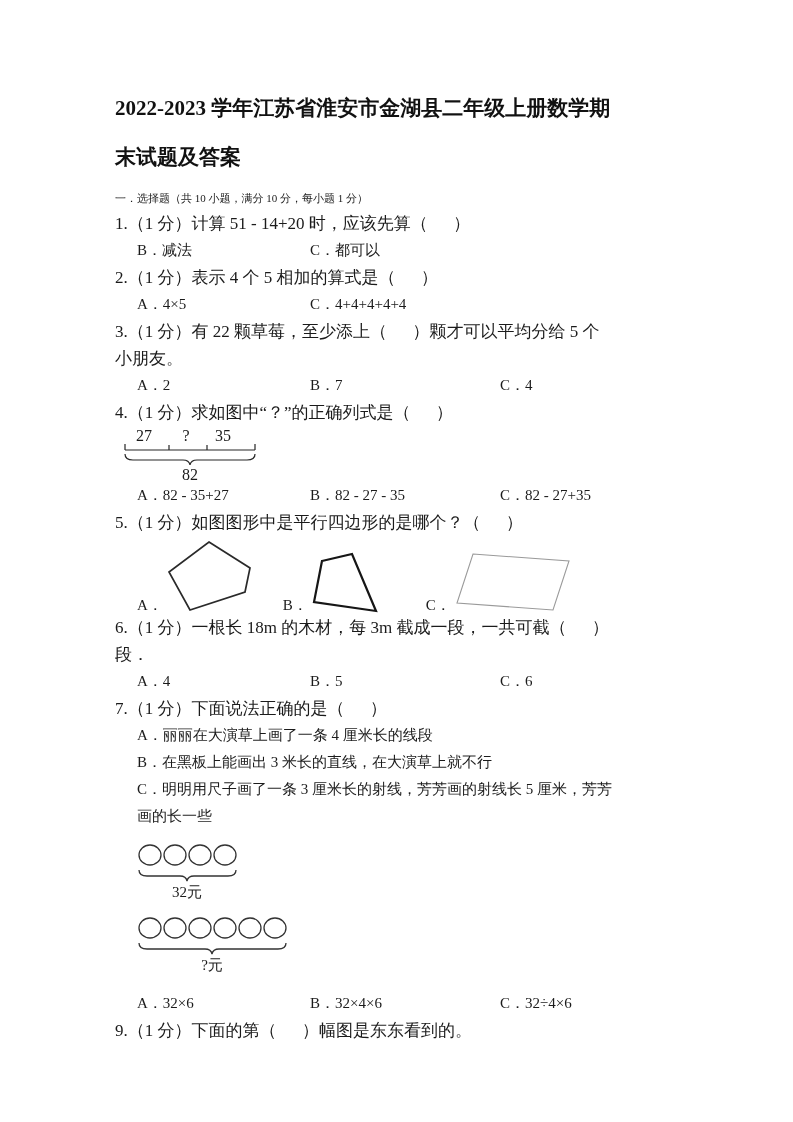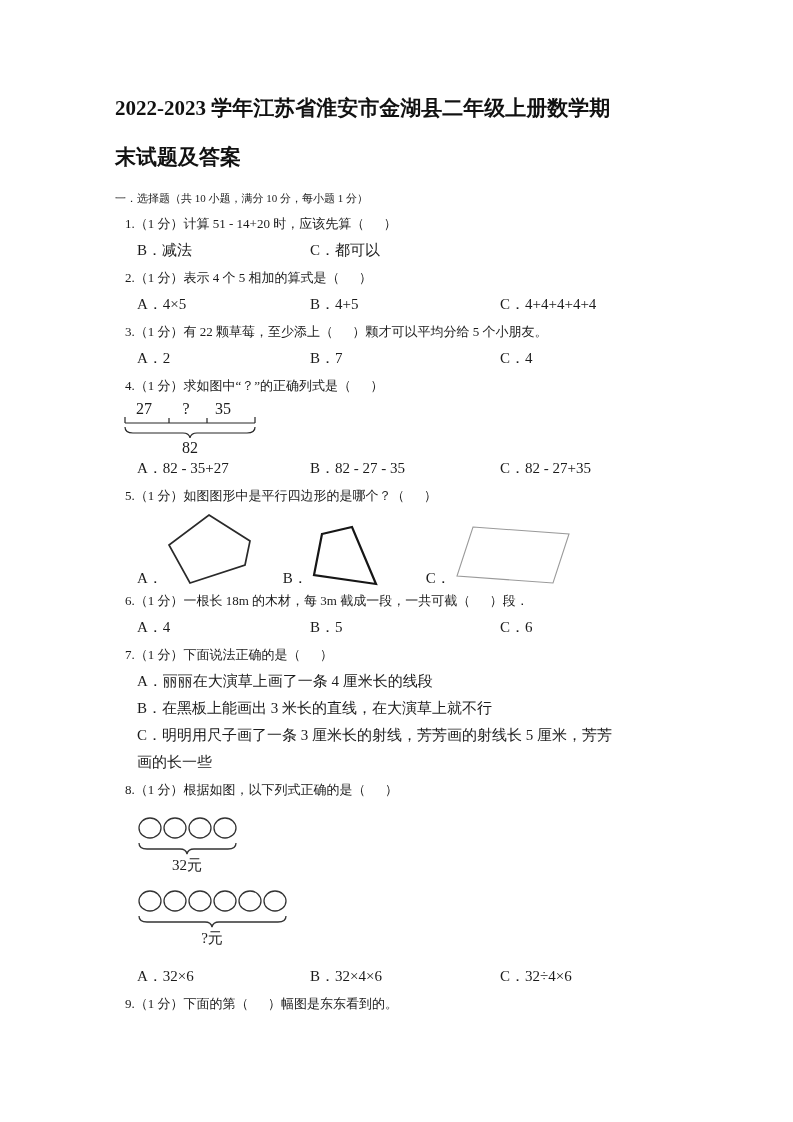--- a/index.html
+++ b/index.html
@@ -20,23 +20,22 @@
     font-weight: bold;
     line-height: 49px;
     color: #111;
   }
   .section {
     font-size: 11px;
     line-height: 24px;
     margin-top: 4px;
   }
   .stem {
-    font-size: 13px;
+    font-size: 17px;
     line-height: 27px;
-    margin-left: 10px;
   }
   .opts {
     display: grid;
     grid-template-columns: 173px 190px auto;
     padding-left: 22px;
     font-size: 15px;
     line-height: 27px;
   }
   .optline {
     padding-left: 22px;
@@ -75,21 +74,20 @@
     <div class="opts">
       <span class="t">B．减法</span>
       <span class="t">C．都可以</span>
     </div>
   </div>
 
   <div>
     <div class="stem t">2.（1 分）表示 4 个 5 相加的算式是（      ）</div>
     <div class="opts">
       <span class="t">A．4×5</span>
-      <span class="t">B．4+5</span>
       <span class="t">C．4+4+4+4+4</span>
     </div>
   </div>
 
   <div>
     <div class="stem t">3.（1 分）有 22 颗草莓，至少添上（      ）颗才可以平均分给 5 个小朋友。</div>
     <div class="opts">
       <span class="t">A．2</span>
       <span class="t">B．7</span>
       <span class="t">C．4</span>
@@ -149,21 +147,20 @@
   </div>
 
   <div>
     <div class="stem t">7.（1 分）下面说法正确的是（      ）</div>
     <div class="optline t">A．丽丽在大演草上画了一条 4 厘米长的线段</div>
     <div class="optline t">B．在黑板上能画出 3 米长的直线，在大演草上就不行</div>
     <div class="optline t">C．明明用尺子画了一条 3 厘米长的射线，芳芳画的射线长 5 厘米，芳芳画的长一些</div>
   </div>
 
   <div>
-    <div class="stem t">8.（1 分）根据如图，以下列式正确的是（      ）</div>
     <div class="fig fig-q8">
       <div class="row">
         <svg width="110" height="56" viewBox="0 0 110 56">
           <ellipse cx="12" cy="11" rx="11" ry="10" fill="none" stroke="#333" stroke-width="1.3"></ellipse>
           <ellipse cx="37" cy="11" rx="11" ry="10" fill="none" stroke="#333" stroke-width="1.3"></ellipse>
           <ellipse cx="62" cy="11" rx="11" ry="10" fill="none" stroke="#333" stroke-width="1.3"></ellipse>
           <ellipse cx="87" cy="11" rx="11" ry="10" fill="none" stroke="#333" stroke-width="1.3"></ellipse>
           <path d="M1,26 Q1,32 9,32 L42,32 Q48,32 49,37 Q50,32 56,32 L90,32 Q98,32 98,26" fill="none" stroke="#333" stroke-width="1.3"></path>
           <text x="49" y="53" font-size="15" text-anchor="middle">32元</text>
         </svg>

